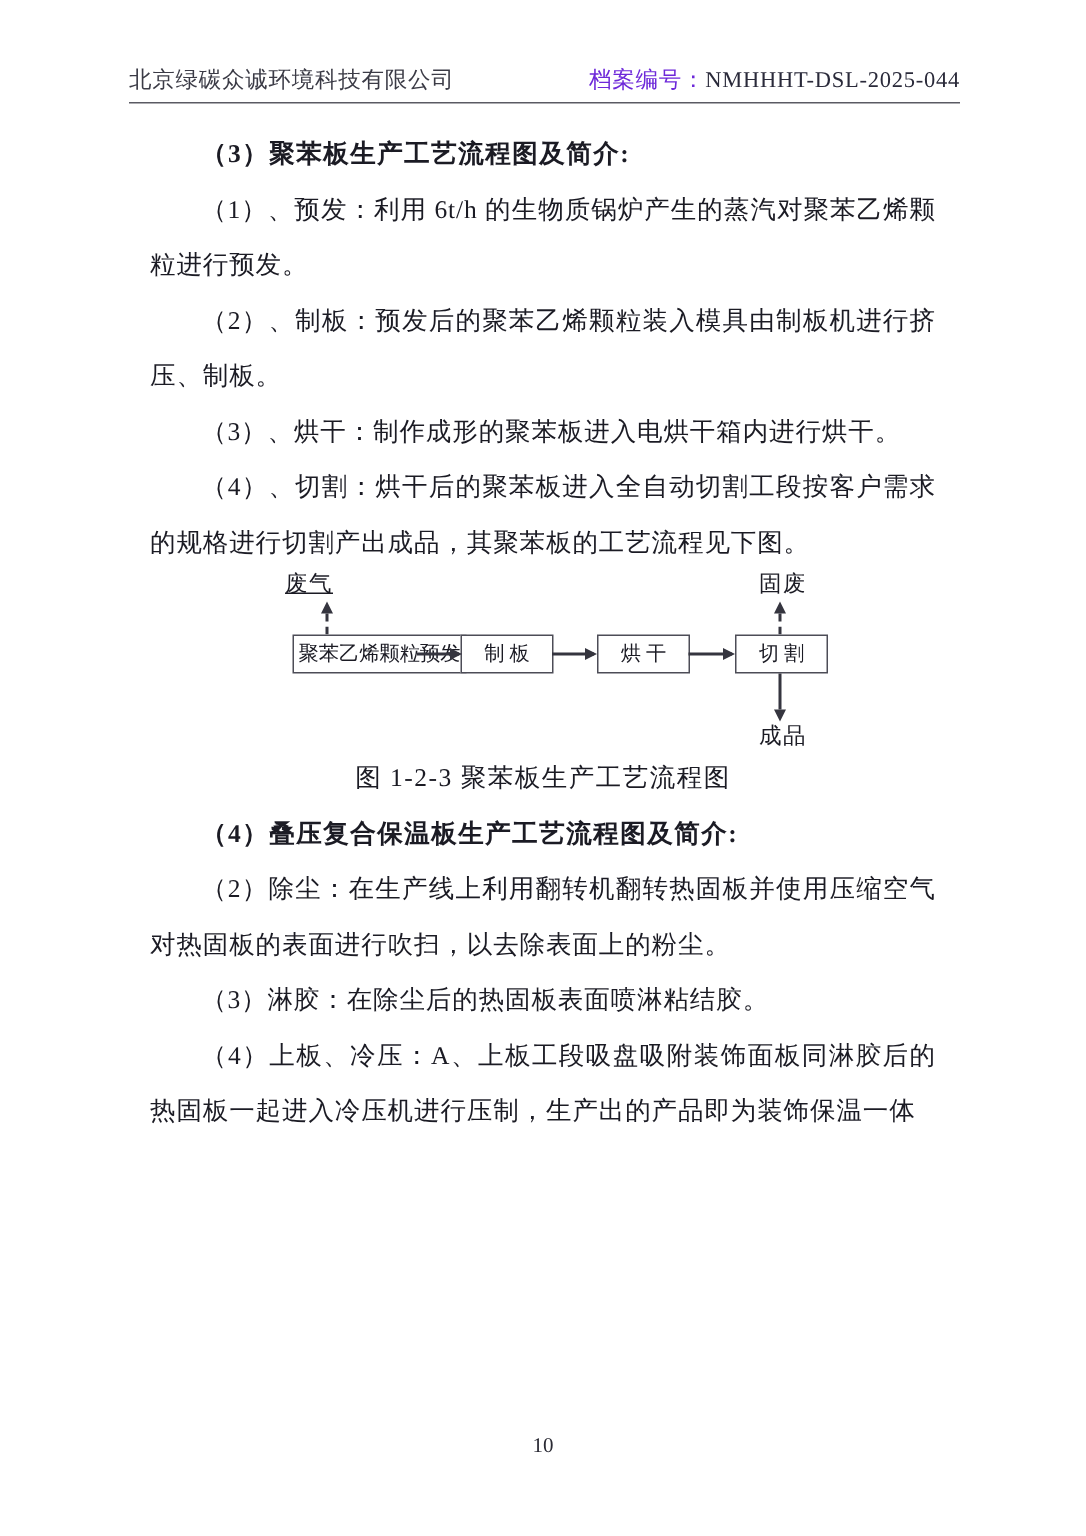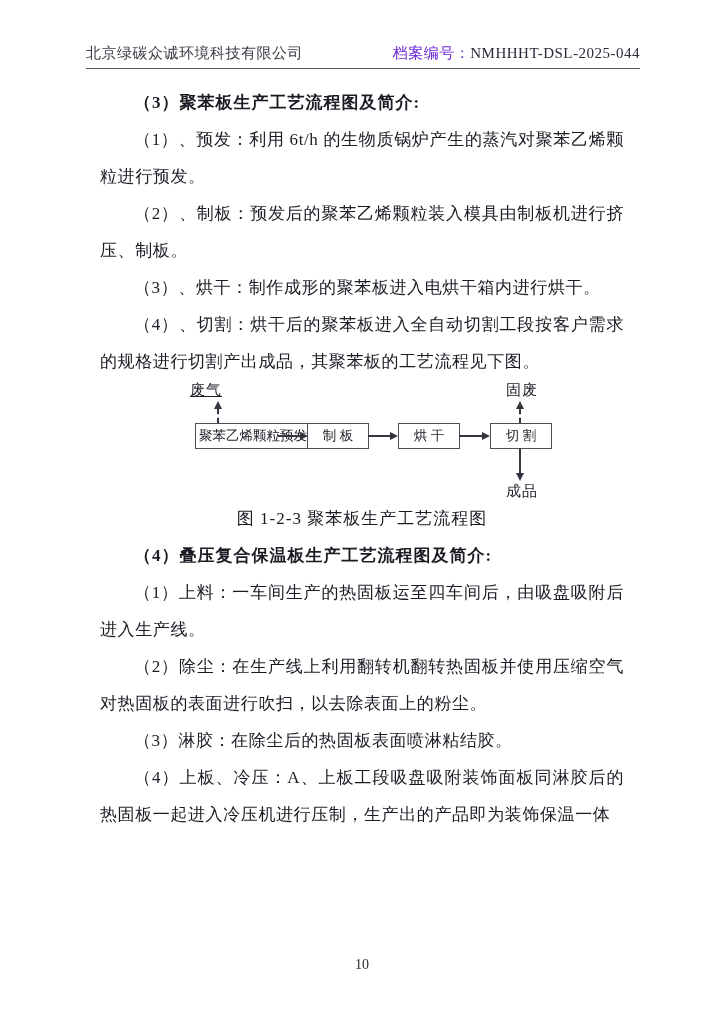--- a/index.html
+++ b/index.html
@@ -121,21 +121,20 @@
       <div class="fc-arrow-h" style="left:178px; top:55px; width:28px;"></div>
       <div class="fc-arrow-h" style="left:268px; top:55px; width:28px;"></div>
       <div class="fc-arrow-h" style="left:359px; top:55px; width:29px;"></div>
 
       <div class="fc-arrow-down" style="left:419px; top:69px; height:24px;"></div>
       <div class="fc-label" style="left:394px; top:102px;">成品</div>
     </div>
 
     <p class="caption">图 1-2-3 聚苯板生产工艺流程图</p>
     <p class="bold">（4）叠压复合保温板生产工艺流程图及简介:</p>
-    <p>（1）上料：一车间生产的热固板运至四车间后，由吸盘吸附后进入生产线。</p>
     <p>（2）除尘：在生产线上利用翻转机翻转热固板并使用压缩空气对热固板的表面进行吹扫，以去除表面上的粉尘。</p>
     <p>（3）淋胶：在除尘后的热固板表面喷淋粘结胶。</p>
     <p>（4）上板、冷压：A、上板工段吸盘吸附装饰面板同淋胶后的热固板一起进入冷压机进行压制，生产出的产品即为装饰保温一体</p>
   </div>
 
   <div class="footer">10</div>
 
 </div>
 
 </body></html>

